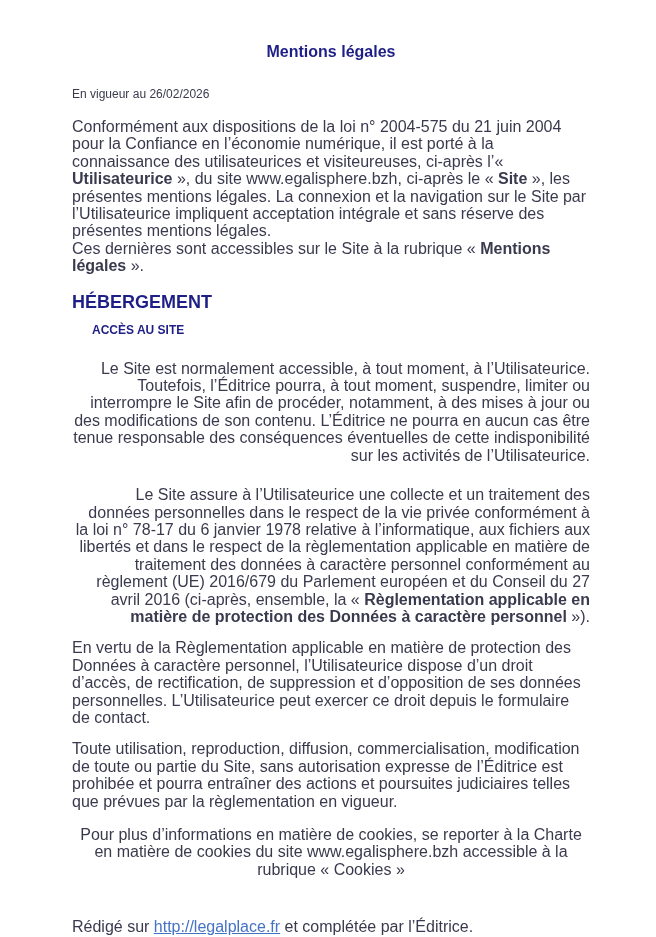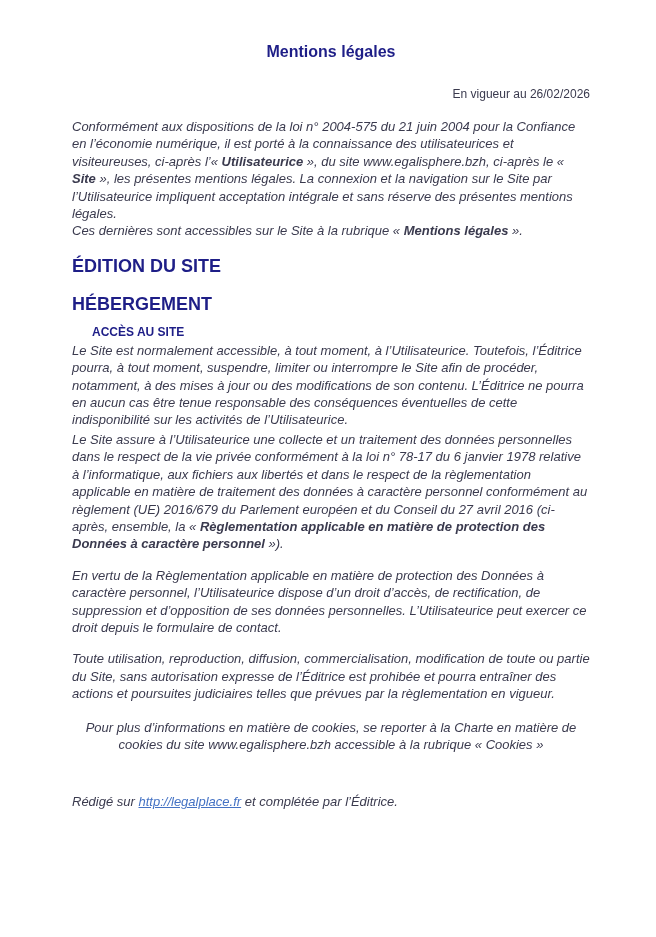--- a/index.html
+++ b/index.html
@@ -6,52 +6,51 @@
   body{
     width:656px;height:937px;background:#ffffff;
     font-family:"Liberation Sans","DejaVu Sans",sans-serif;
     color:#3a3a4e;overflow:hidden;
   }
   .doc{box-sizing:border-box;width:656px;height:663px;padding:42px 66px 30px 72px;}
   .title{
     margin:0;text-align:center;font-size:16px;font-weight:bold;color:#1e1e87;line-height:19px;
   }
   .subtitle{
-    margin:26px 0 0;text-align:right;font-size:12px;color:#3a3a4e;line-height:14px;
+    margin:26px 0 0;text-align:left;font-size:12px;color:#3a3a4e;line-height:14px;
   }
   .p{
-    margin:13px 0 0;font-size:13px;line-height:17.4px;color:#3a3a4e;font-style:italic;
+    margin:13px 0 0;font-size:16px;line-height:17.4px;color:#3a3a4e;
   }
   .h1{
     margin:16px 0 0;font-size:18px;line-height:21px;font-weight:bold;color:#1e1e87;
   }
   .h2{
     margin:9px 0 0;padding-left:20px;font-size:12px;line-height:16px;font-weight:bold;color:#1e1e87;
   }
   .mt17{margin-top:17px;}
   .mt12{margin-top:12px;}
-  .mt10{margin-top:2px;}
+  .mt10{margin-top:22px;text-align:right;}
   .mt14{margin-top:14px;}
   .mt16{margin-top:16px;text-align:center;}
   .mt40{margin-top:40px;}
   b{font-weight:bold;}
   a.link{color:#4472c4;text-decoration:underline;cursor:pointer;}
 </style>
 </head>
 <body>
 
 <div class="doc">
 
   <h1 class="title">Mentions légales</h1>
 
   <p class="subtitle">En vigueur au 26/02/2026</p>
 
   <p class="p mt17"><span>Conformément aux dispositions de la loi n° 2004-575 du 21 juin 2004 pour la Confiance en l’économie numérique, il est porté à la connaissance des utilisateurices et visiteureuses, ci-après l’« </span><b>Utilisateurice</b><span> », du site www.egalisphere.bzh, ci-après le « </span><b>Site</b><span> », les présentes mentions légales. La connexion et la navigation sur le Site par l’Utilisateurice impliquent acceptation intégrale et sans réserve des présentes mentions légales.</span><br><span>Ces dernières sont accessibles sur le Site à la rubrique « </span><b>Mentions légales</b><span> ».</span></p>
 
-  <h2 class="h1">ÉDITION DU SITE</h2>
 
 
 
   <h2 class="h1 mt17">HÉBERGEMENT</h2>
 
 
   <h3 class="h2">ACCÈS AU SITE</h3>
 
   <p class="p mt10"><span>Le Site est normalement accessible, à tout moment, à l’Utilisateurice. Toutefois, l’Éditrice pourra, à tout moment, suspendre, limiter ou interrompre le Site afin de procéder, notamment, à des mises à jour ou des modifications de son contenu. L’Éditrice ne pourra en aucun cas être tenue responsable des conséquences éventuelles de cette indisponibilité sur les activités de l’Utilisateurice.</span></p>
 

